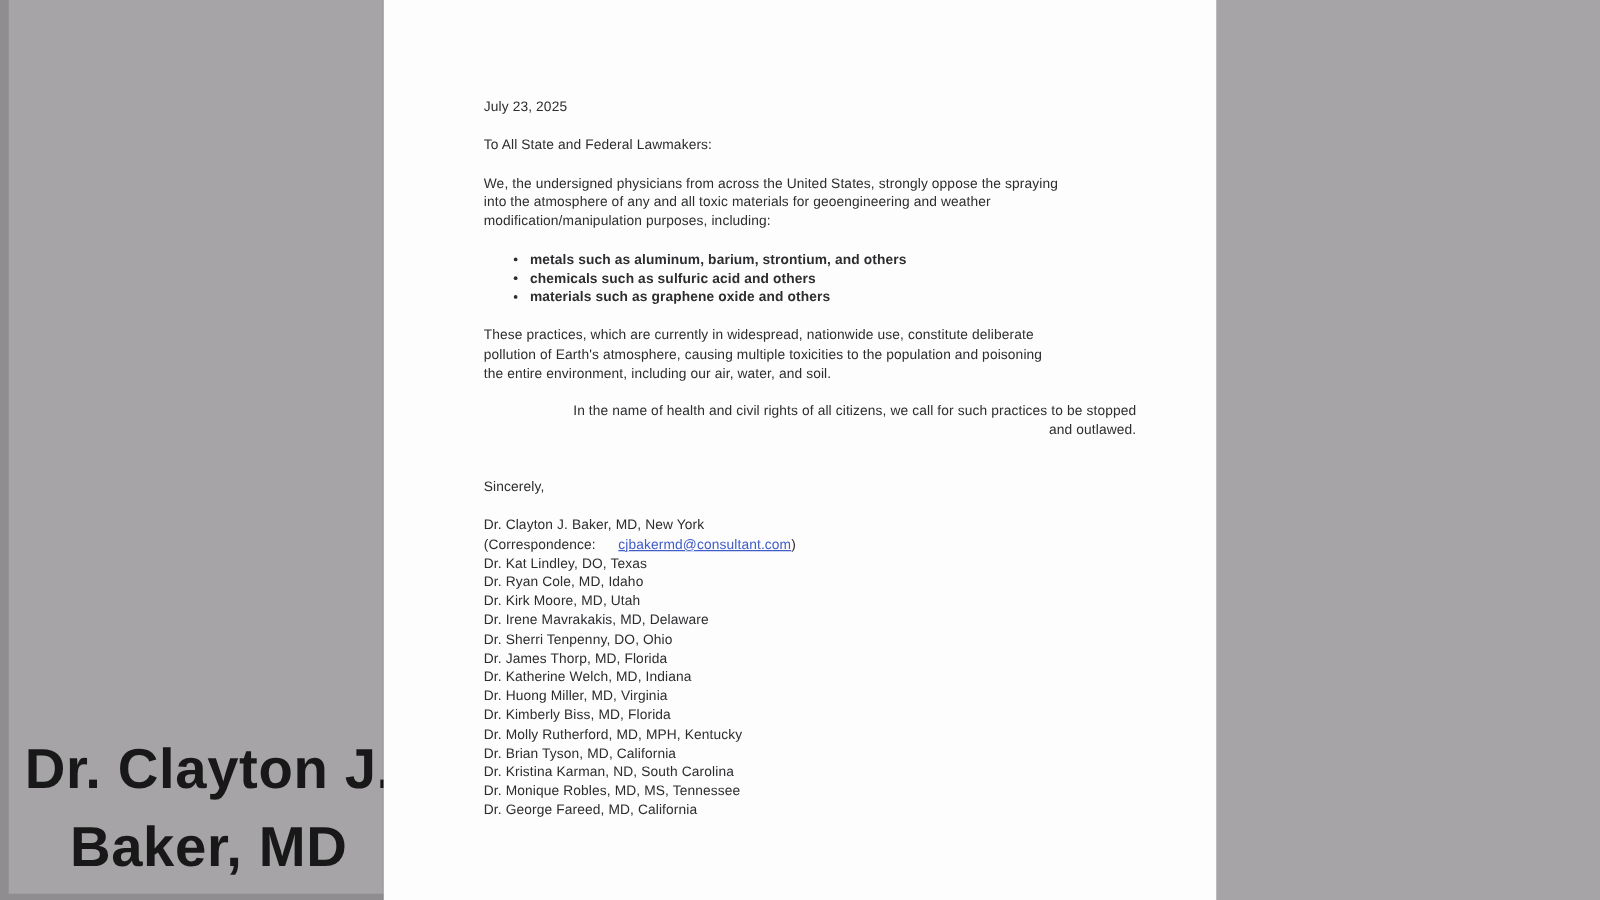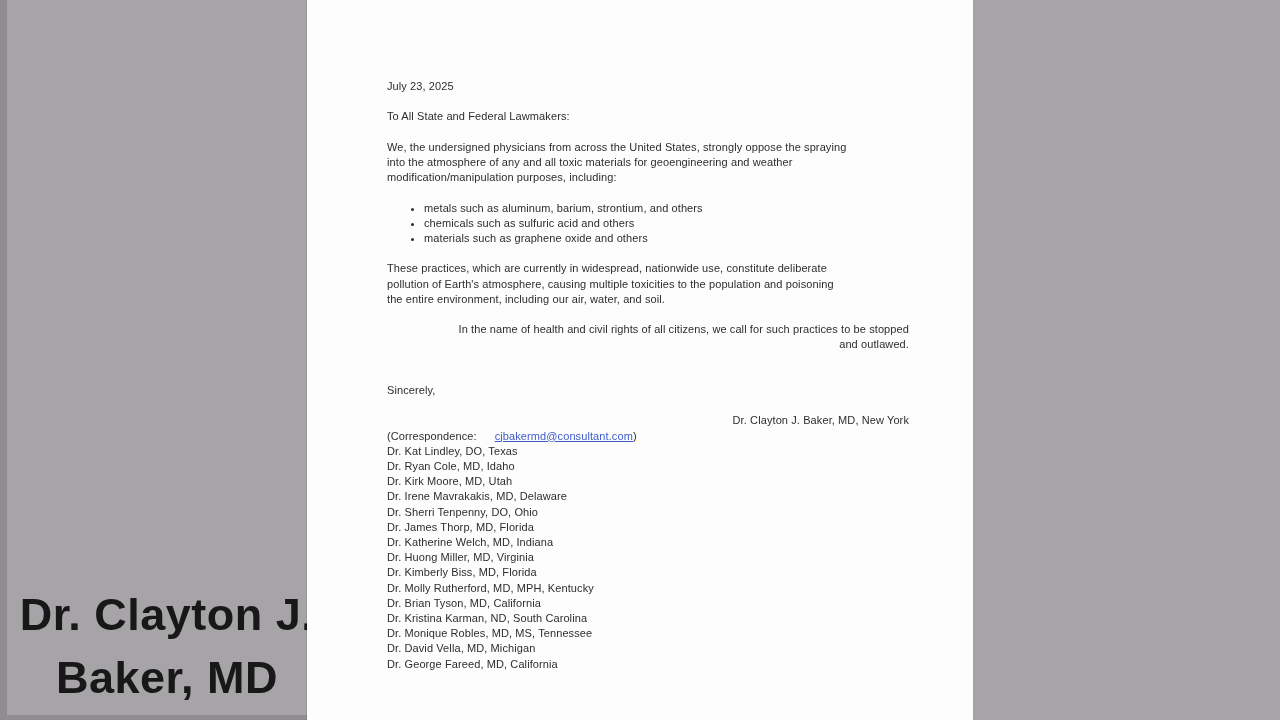--- a/index.html
+++ b/index.html
@@ -72,23 +72,24 @@
     color: #2d2c2e;
     letter-spacing: 0.1px;
   }
   .letter p, .letter div.block { margin: 0 0 15.2px 0; }
   .letter .pre { white-space: pre-line; }
   .letter .wide-gap { margin-bottom: 30.4px; text-align: right; }
   .letter ul {
     margin: 0 0 15.2px 0;
     padding-left: 37px;
     list-style-type: disc;
+    font-weight: bold;
   }
   .letter li { line-height: 15.2px; }
-  .sig-line { line-height: 15.2px; text-align: right; }
+  .sig-line { line-height: 15.2px; }
   .correspondence { line-height: 15.2px; }
   .email-link {
     color: #3f5cc8;
     text-decoration: underline;
     margin-left: 18px;
     cursor: pointer;
   }
 </style>
 </head>
 <body>
@@ -143,21 +144,20 @@
           <div>Dr. Irene Mavrakakis, MD, Delaware</div>
           <div>Dr. Sherri Tenpenny, DO, Ohio</div>
           <div>Dr. James Thorp, MD, Florida</div>
           <div>Dr. Katherine Welch, MD, Indiana</div>
           <div>Dr. Huong Miller, MD, Virginia</div>
           <div>Dr. Kimberly Biss, MD, Florida</div>
           <div>Dr. Molly Rutherford, MD, MPH, Kentucky</div>
           <div>Dr. Brian Tyson, MD, California</div>
           <div>Dr. Kristina Karman, ND, South Carolina</div>
           <div>Dr. Monique Robles, MD, MS, Tennessee</div>
-          <div>Dr. David Vella, MD, Michigan</div>
           <div>Dr. George Fareed, MD, California</div>
         </div>
 
     </div>
   </div>
 
   <div class="panel-right"></div>
 
 </div>
 

